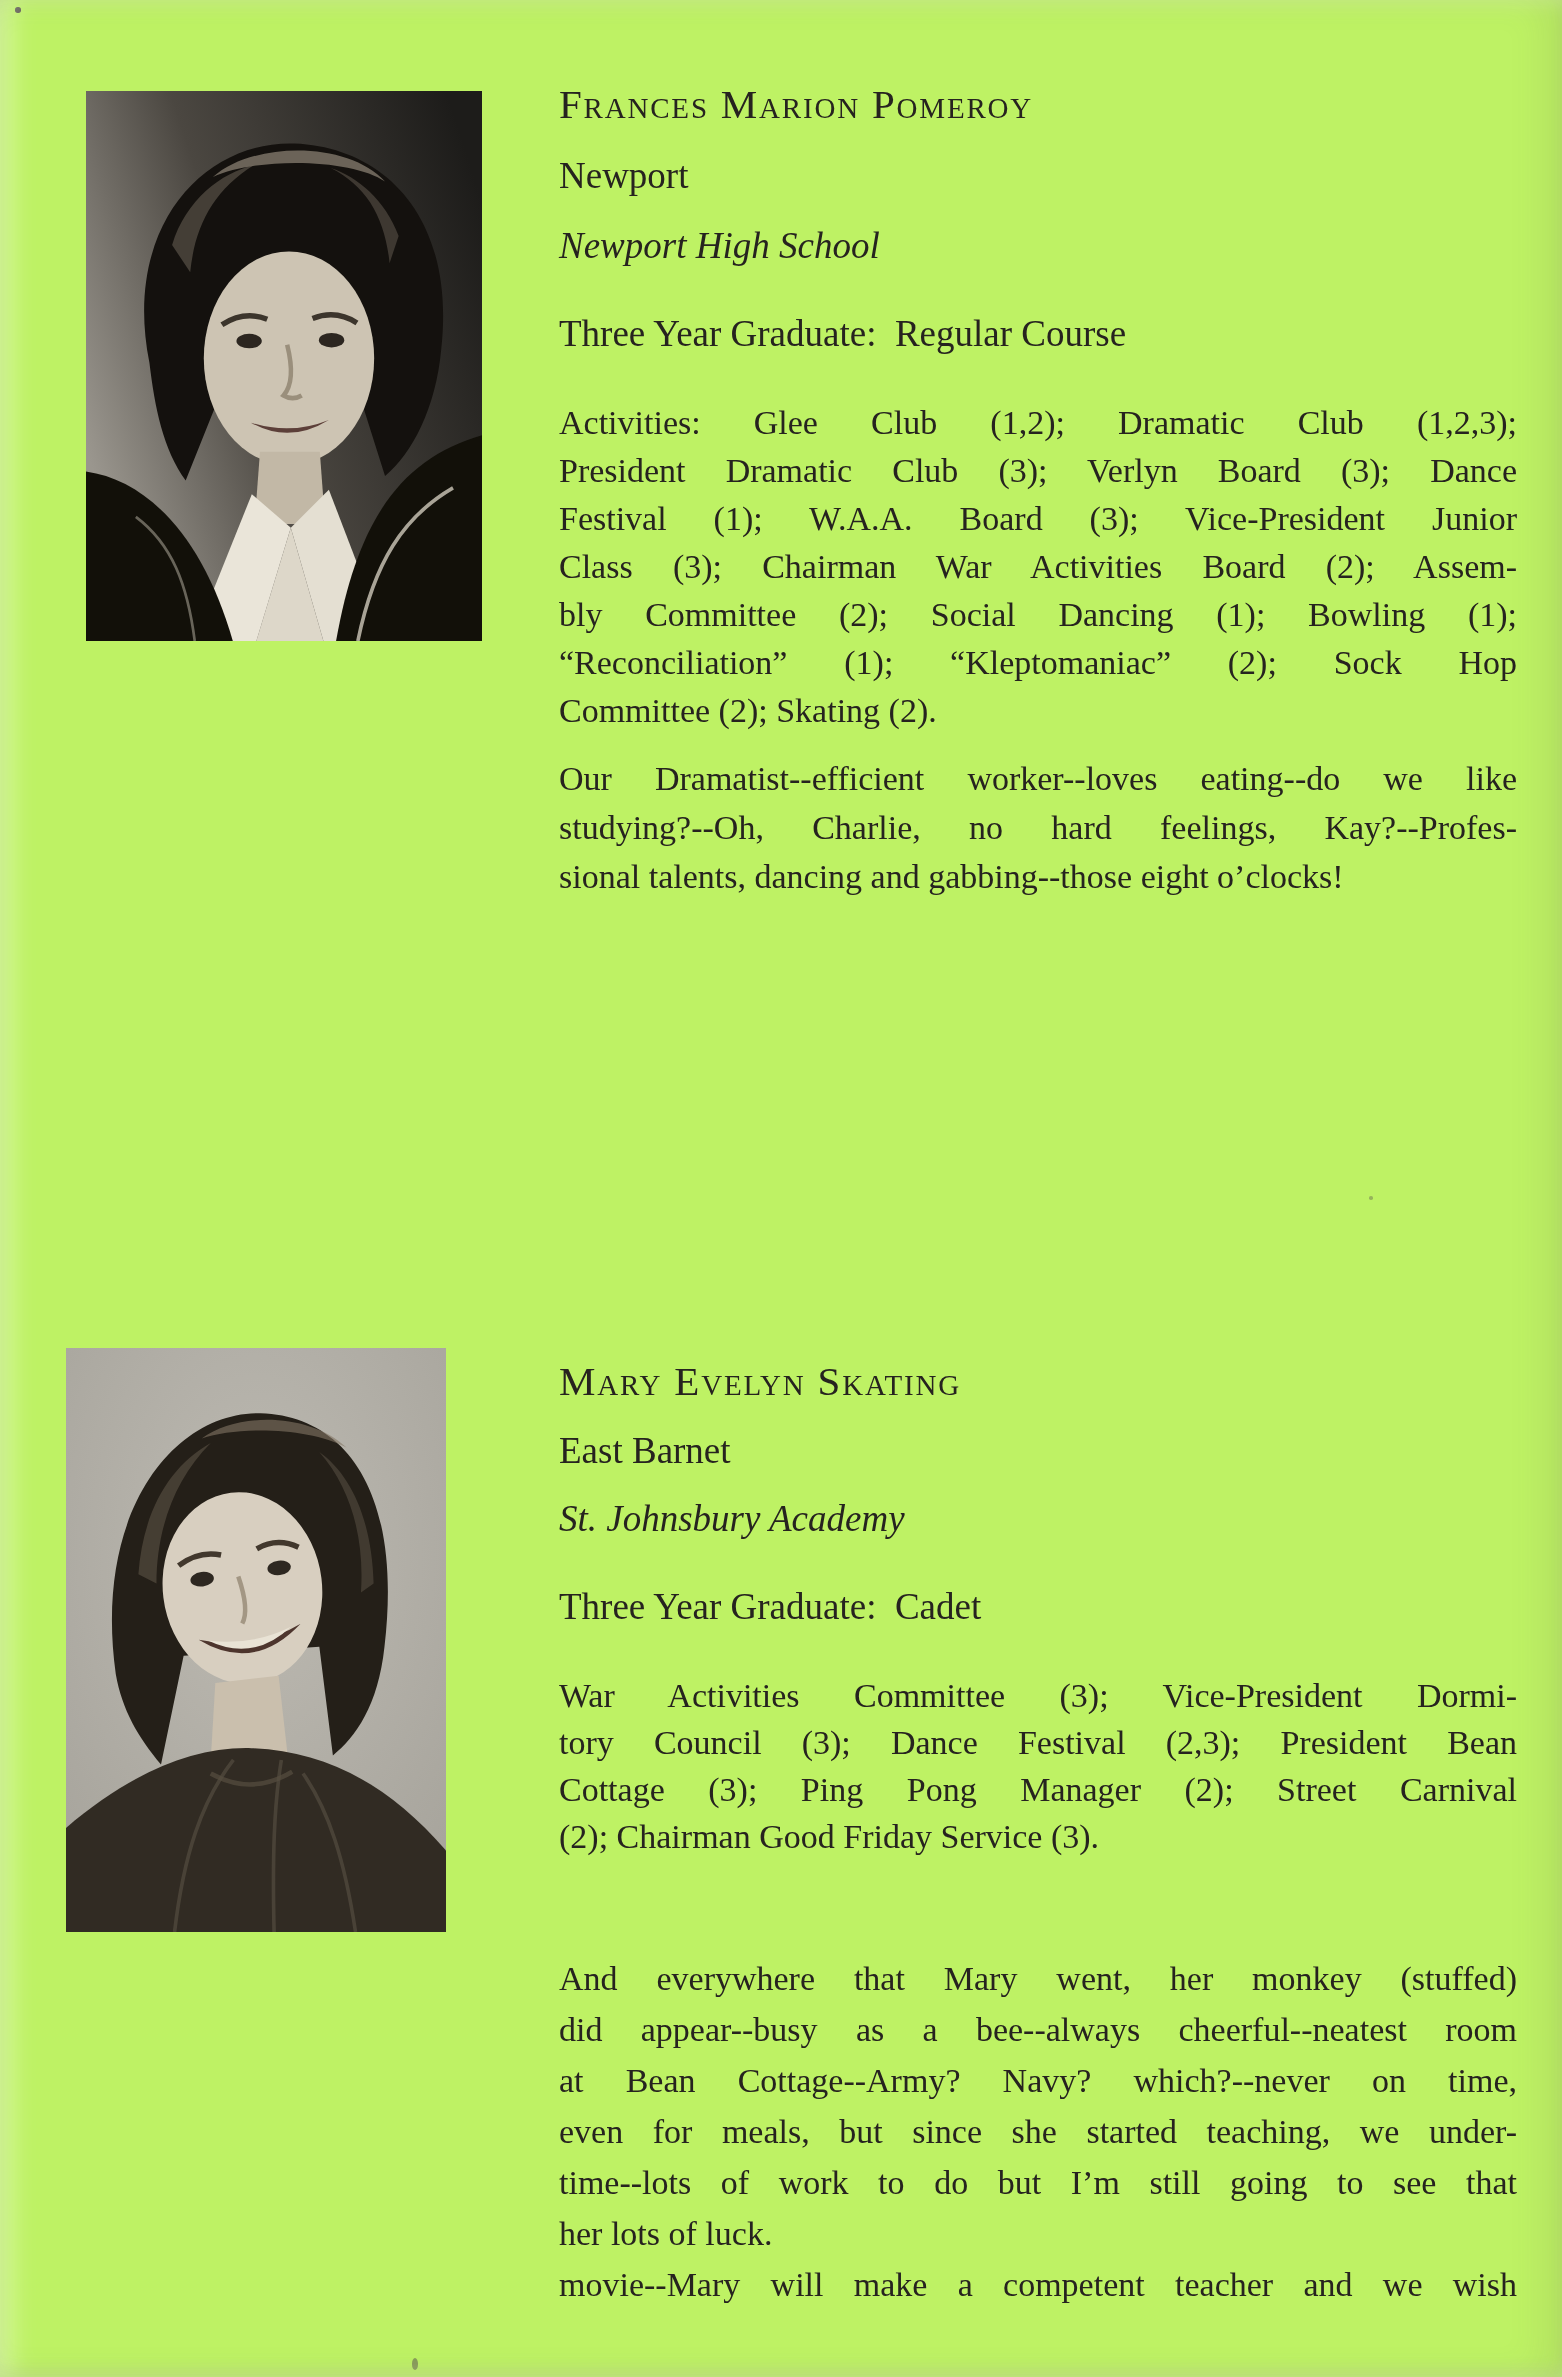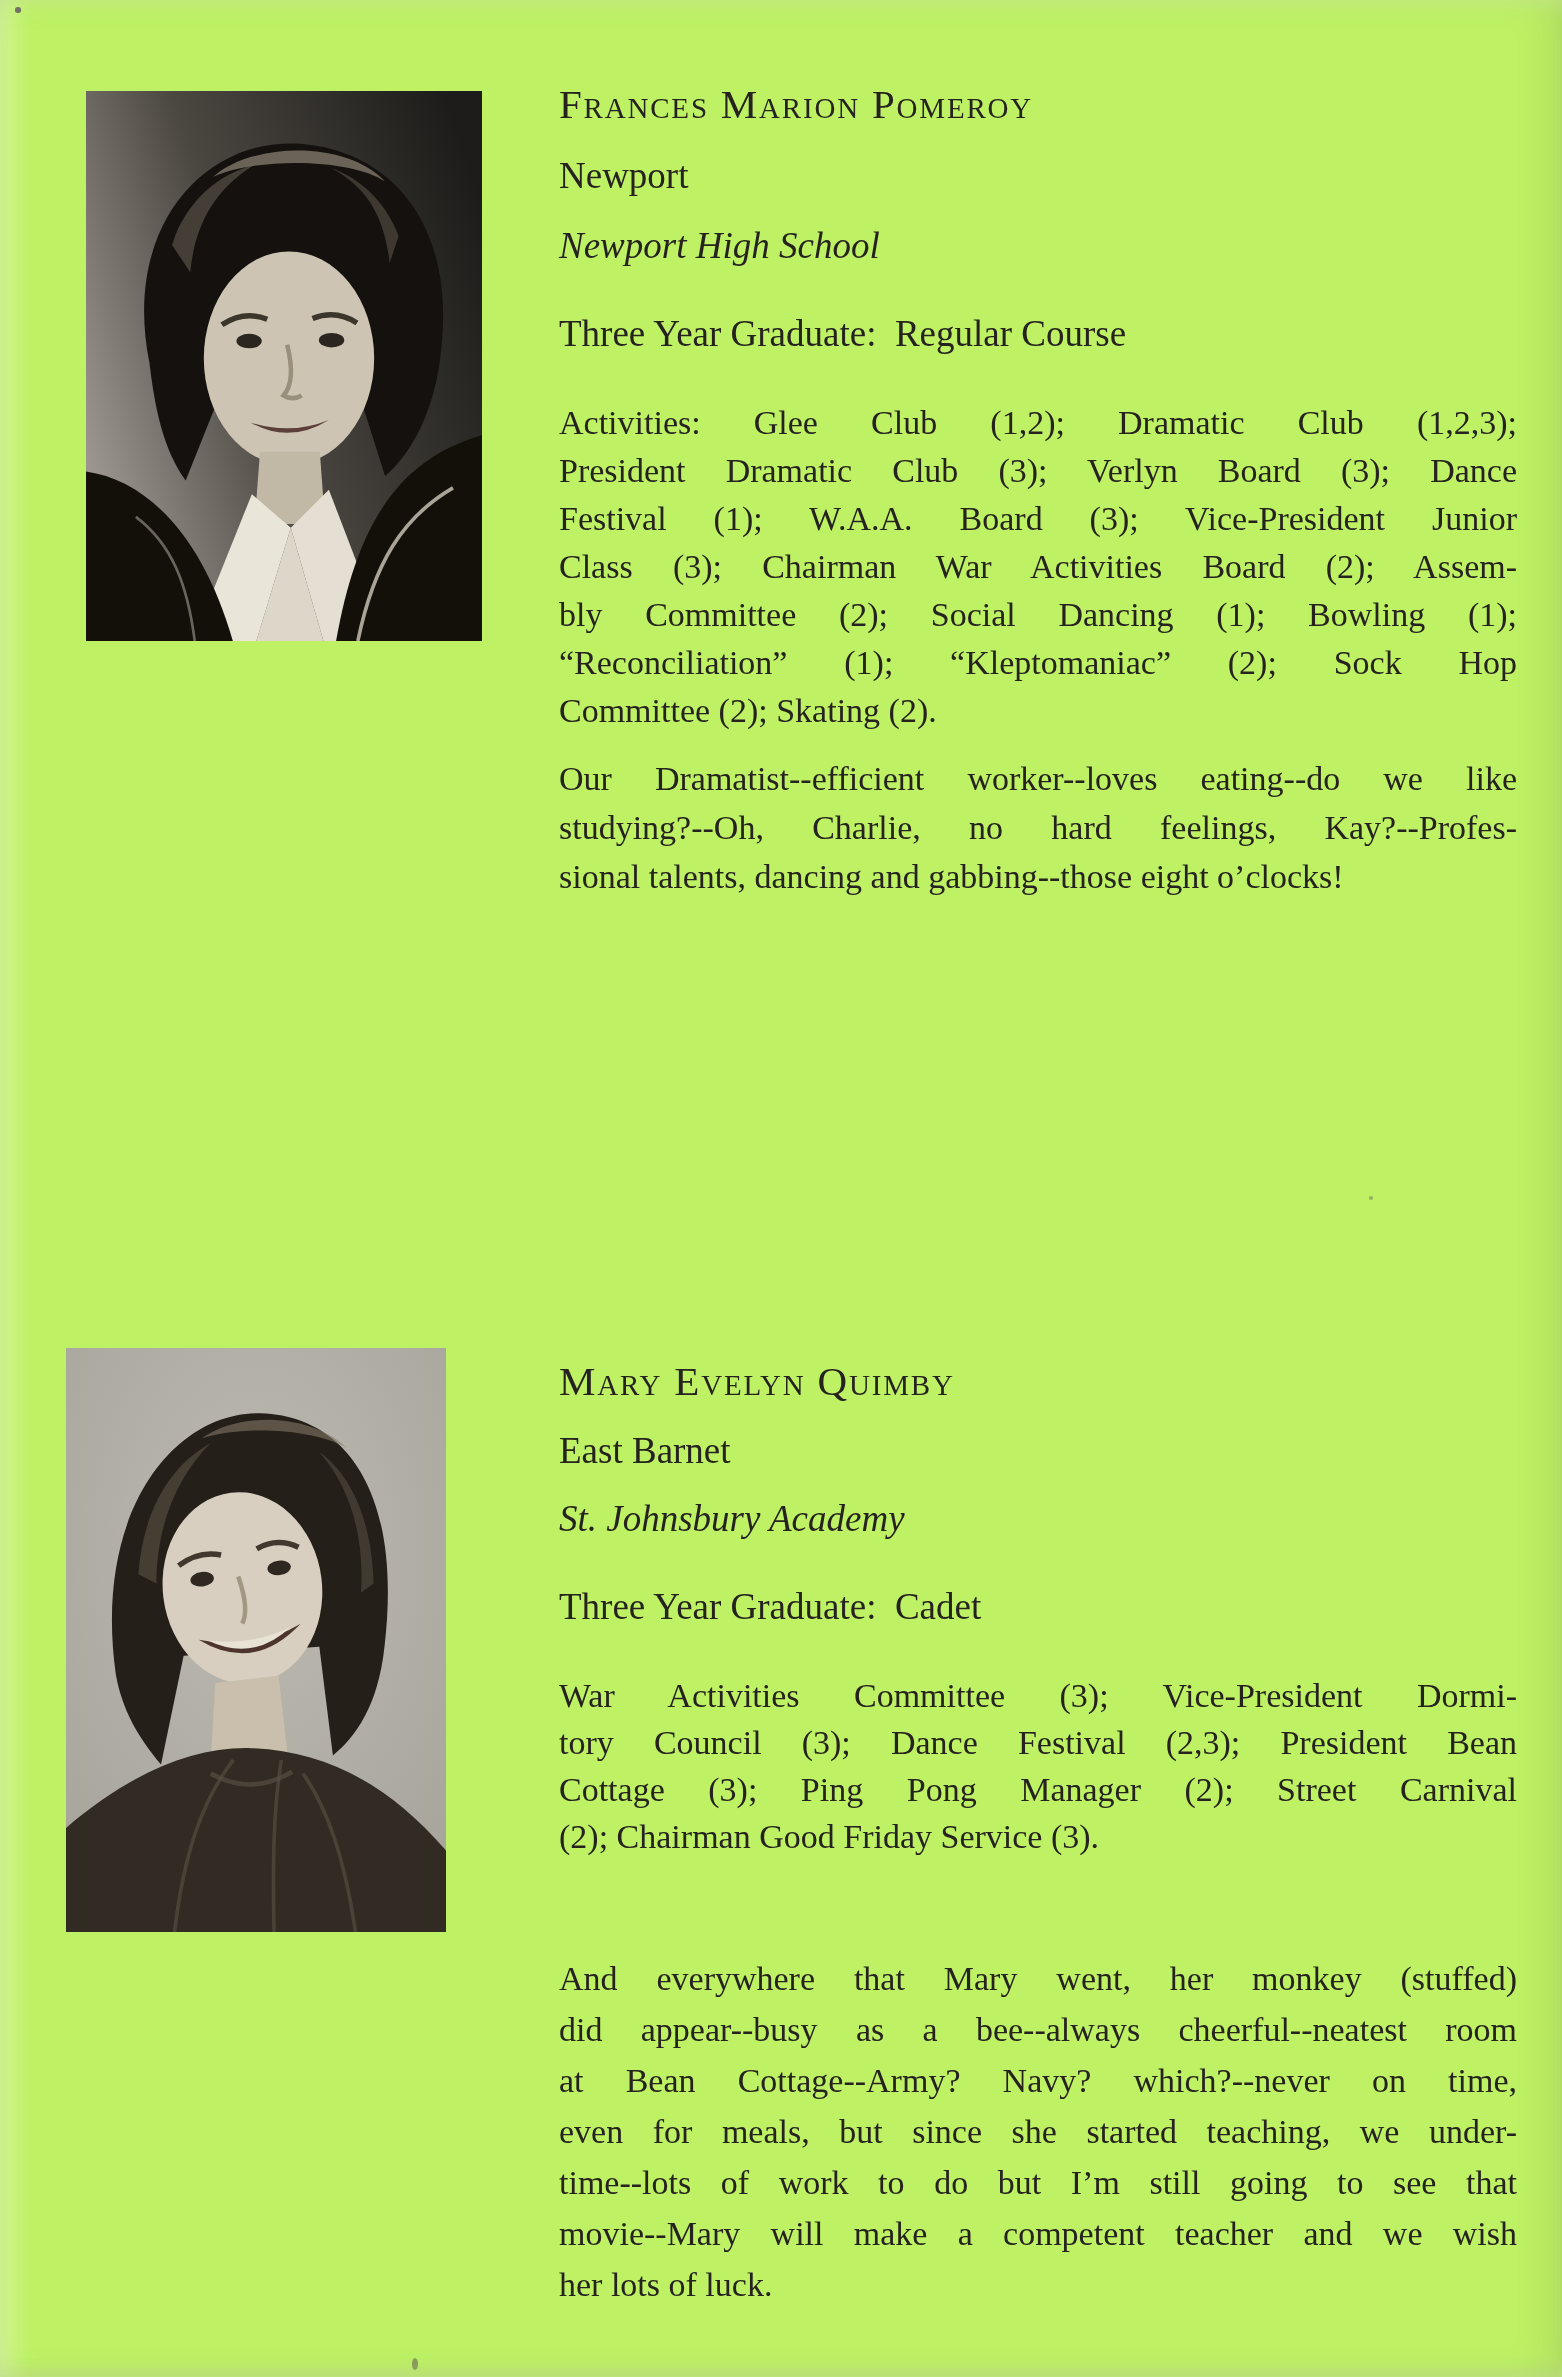--- a/index.html
+++ b/index.html
@@ -142,40 +142,40 @@
         <path d="M165,370 L235,362 L245,450 L160,455 Z" fill="#cabfad"></path>
 
         <path d="M0,645 L0,530 C70,470 140,440 205,442 C285,445 355,480 420,555 L420,645 Z" fill="#312b23"></path>
         <path d="M120,645 C130,560 150,500 185,455" stroke="#5a5244" stroke-width="4" fill="none" opacity="0.6"></path>
         <path d="M230,645 C228,560 230,505 238,455" stroke="#5a5244" stroke-width="4" fill="none" opacity="0.6"></path>
         <path d="M320,645 C308,565 290,510 262,470" stroke="#5a5244" stroke-width="4" fill="none" opacity="0.6"></path>
         <path d="M160,470 Q205,495 250,468" stroke="#574e40" stroke-width="5" fill="none" opacity="0.7"></path>
       </svg>
     </figure>
 
-    <h2 class="txt name e2-name">Mary Evelyn Quimby</h2>
+    <h2 class="txt name e2-name">Mary Evelyn Skating</h2>
     <div class="txt plain e2-town">East Barnet</div>
     <div class="txt ital e2-school">St. Johnsbury Academy</div>
     <div class="txt plain e2-grad">Three Year Graduate:  Cadet</div>
 
     <div class="para e2-act">
       <div class="jline">War Activities Committee (3); Vice-President Dormi-</div>
       <div class="jline">tory Council (3); Dance Festival (2,3); President Bean</div>
       <div class="jline">Cottage (3); Ping Pong Manager (2); Street Carnival</div>
       <div class="jline last">(2); Chairman Good Friday Service (3).</div>
     </div>
 
     <div class="para e2-desc">
       <div class="jline">And everywhere that Mary went, her monkey (stuffed)</div>
       <div class="jline">did appear--busy as a bee--always cheerful--neatest room</div>
       <div class="jline">at Bean Cottage--Army? Navy? which?--never on time,</div>
       <div class="jline">even for meals, but since she started teaching, we under-</div>
       <div class="jline">time--lots of work to do but I’m still going to see that</div>
+      <div class="jline last">her lots of luck.</div>
       <div class="jline">movie--Mary will make a competent teacher and we wish</div>
-      <div class="jline last">her lots of luck.</div>
     </div>
   </section>
 
   <div class="speck s1"></div>
   <div class="speck s2"></div>
   <div class="speck s3"></div>
 
 </div>
 
 

